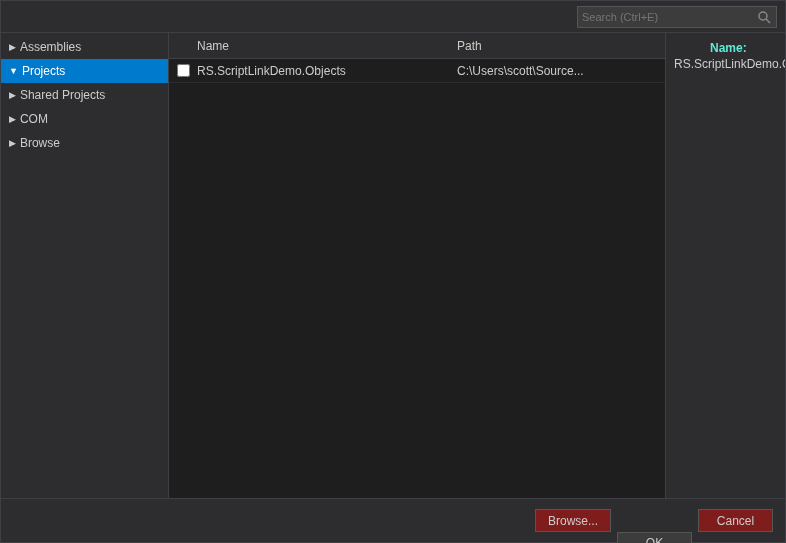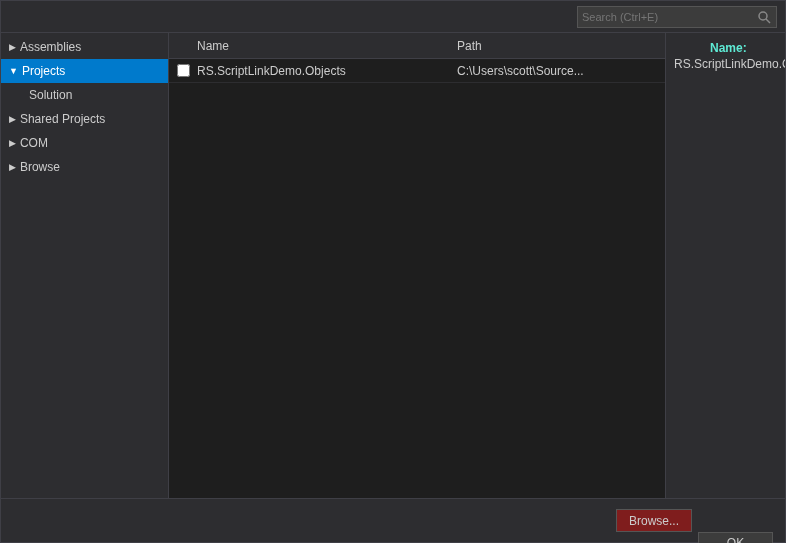--- a/index.html
+++ b/index.html
@@ -284,23 +284,20 @@
 
     <div class="sidebar">
     <div class="sidebar-item">
           <span class="arrow">▶</span>
           <span>Assemblies</span>
         </div>
         <div class="sidebar-item active">
           <span class="arrow">▼</span>
           <span>Projects</span>
         </div>
-        <div class="sidebar-item indented">
-          <span>Solution</span>
-        </div>
         <div class="sidebar-item">
           <span class="arrow">▶</span>
           <span>Shared Projects</span>
         </div>
         <div class="sidebar-item">
           <span class="arrow">▶</span>
           <span>COM</span>
         </div>
         <div class="sidebar-item">
           <span class="arrow">▶</span>
@@ -333,14 +330,15 @@
 
     <div class="detail-panel">
       <span class="detail-label">Name:</span>
       <div class="detail-value">RS.ScriptLinkDemo.Objects</div>
     </div>
   </div>
 
   <div class="footer">
     <button class="footer-btn">Browse...</button>
     <button class="footer-btn primary">OK</button>
+    <button class="footer-btn">Cancel</button>
   </div>
 </div>
 
 </body></html>

